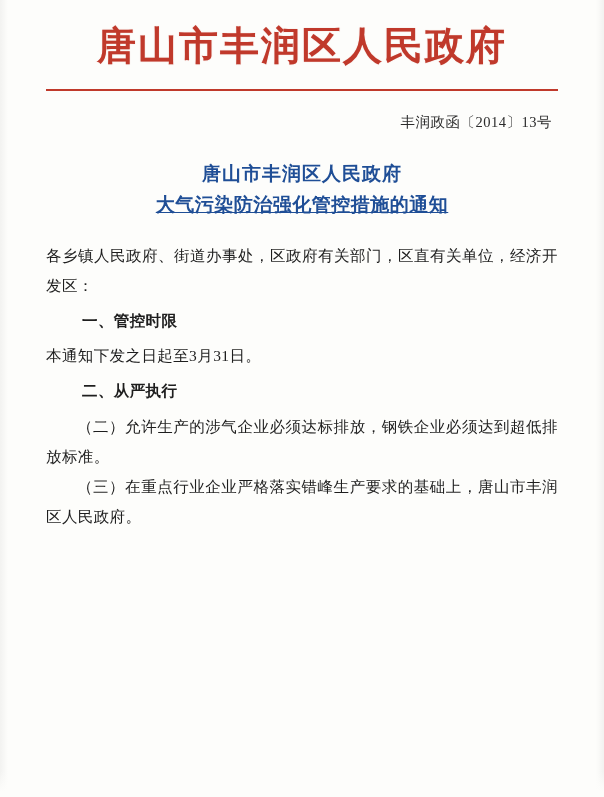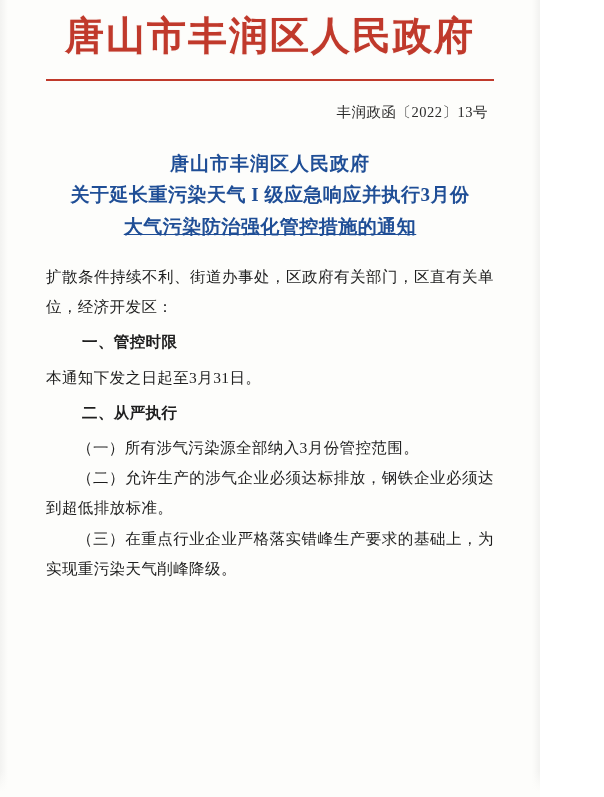--- a/index.html
+++ b/index.html
@@ -9,25 +9,25 @@
   }
   body {
     width: 604px;
     height: 797px;
     overflow: hidden;
     font-family: "Liberation Serif", "DejaVu Serif", serif;
     color: #1a1a1a;
   }
   .page {
     position: relative;
-    width: 540px;
+    width: 604px;
     height: 797px;
     background: #fdfdfb;
     box-sizing: border-box;
-    padding: 0 46px;
+    padding: 10px 46px;
   }
   
   .letterhead {
     text-align: center;
     padding-top: 14px;
   }
   .letterhead-title {
     font-family: "Liberation Serif", "DejaVu Serif", serif;
     font-weight: bold;
     font-size: 39px;
@@ -109,32 +109,30 @@
 <div class="page">
 
   <div class="edge-left"></div>
   <div class="edge-right"></div>
 
   <div class="letterhead">
     <div class="letterhead-title">唐山市丰润区人民政府</div>
     <div class="letterhead-rule"></div>
   </div>
 
-  <div class="doc-number">丰润政函〔2022〕13号</div>
+  <div class="doc-number">丰润政函〔2014〕13号</div>
 
   <div class="title-block">
     <div class="title-line-1">唐山市丰润区人民政府</div>
-    <div class="title-line-2">关于延长重污染天气 I 级应急响应并执行3月份</div>
     <div class="title-line-3">大气污染防治强化管控措施的通知</div>
   </div>
 
   <div class="body-text">
-    <p class="para no-indent">扩散条件持续不利、街道办事处，区政府有关部门，区直有关单位，经济开发区：</p>
+    <p class="para no-indent">各乡镇人民政府、街道办事处，区政府有关部门，区直有关单位，经济开发区：</p>
     <p class="section-heading">一、管控时限</p>
     <p class="para no-indent">本通知下发之日起至3月31日。</p>
     <p class="section-heading">二、从严执行</p>
-    <p class="para">（一）所有涉气污染源全部纳入3月份管控范围。</p>
     <p class="para">（二）允许生产的涉气企业必须达标排放，钢铁企业必须达到超低排放标准。</p>
-    <p class="para">（三）在重点行业企业严格落实错峰生产要求的基础上，为实现重污染天气削峰降级。</p>
+    <p class="para">（三）在重点行业企业严格落实错峰生产要求的基础上，唐山市丰润区人民政府。</p>
   </div>
 
   <div class="fade-bottom"></div>
 </div>
 
 </body></html>

